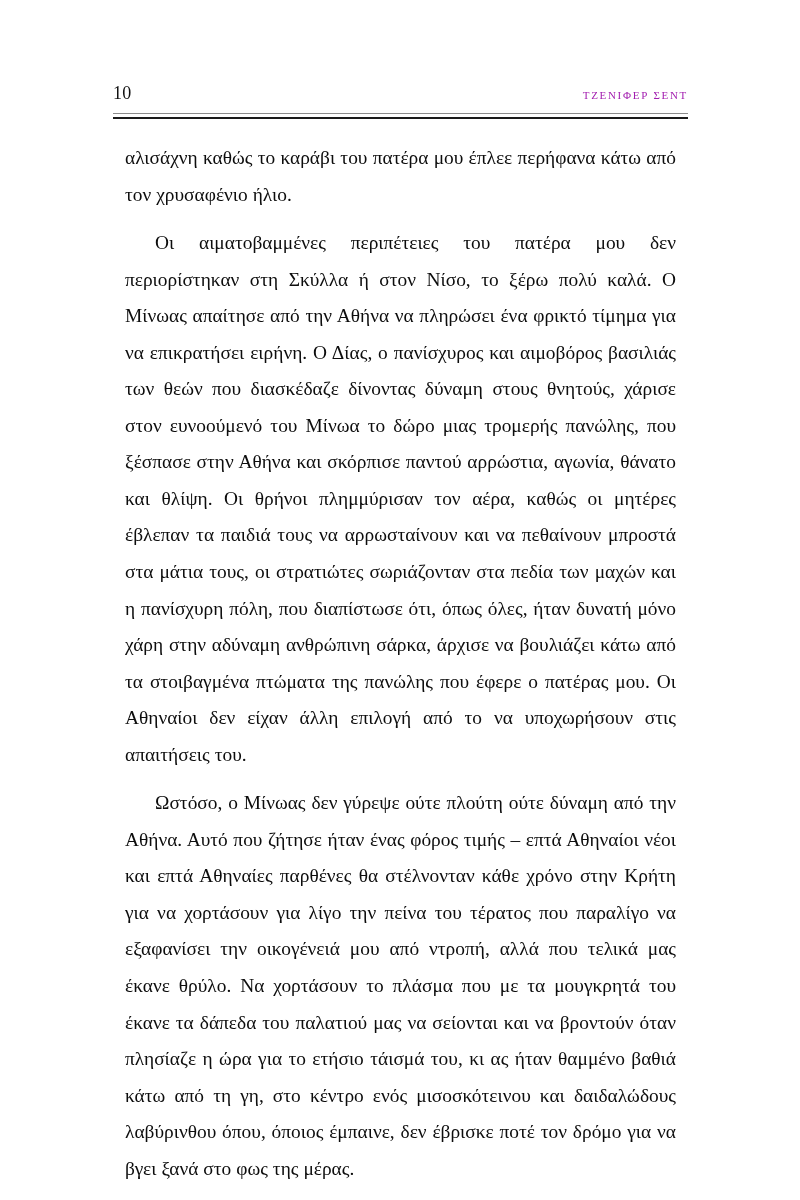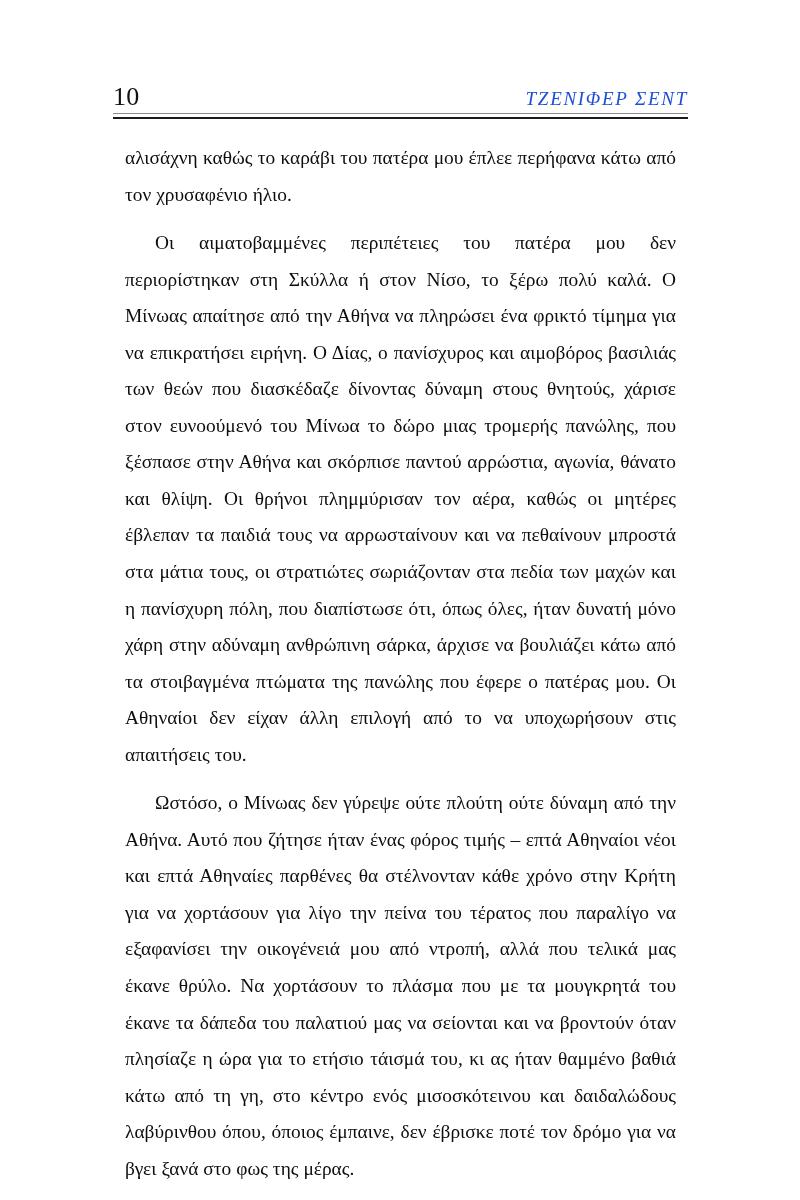--- a/index.html
+++ b/index.html
@@ -29,32 +29,31 @@
   .running-head {
     position: absolute;
     left: 113px;
     top: 84px;
     width: 575px;
     display: flex;
     align-items: baseline;
     justify-content: space-between;
   }
   .folio {
-    font-size: 26px;
+    font-size: 18px;
     line-height: 1;
     letter-spacing: 0.2px;
     color: #121212;
   }
   .head-title {
-    font-size: 19px;
+    font-size: 11px;
     line-height: 1;
     letter-spacing: 1.7px;
-    color: #1d4ed8;
+    color: #a21caf;
     white-space: nowrap;
-    font-style: italic;
   }
 
   
   .rule-wrap {
     position: absolute;
     left: 113px;
     top: 113px;
     width: 575px;
     height: 8px;
   }

